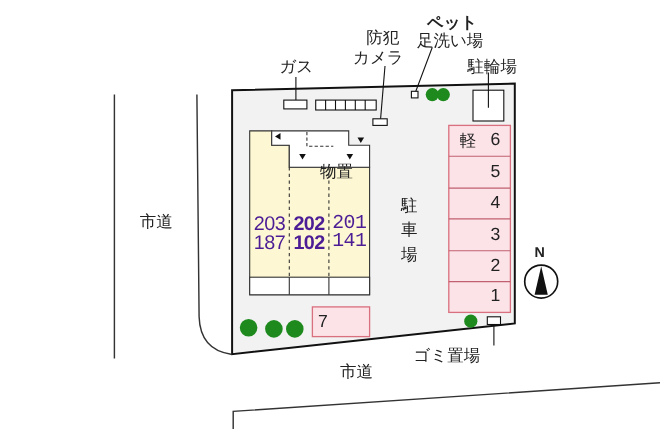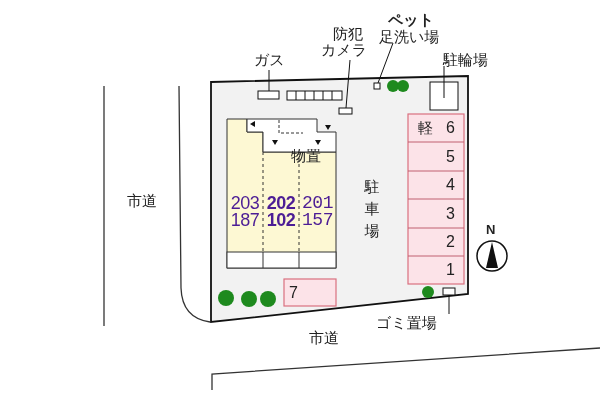--- a/index.html
+++ b/index.html
@@ -91,44 +91,44 @@
     <circle cx="492" cy="256" r="15" fill="#fff" stroke="#111" stroke-width="1.5"></circle>
     <polygon points="492,242 486,268 498,268" fill="#111"></polygon>
   </g>
 </svg>
 
 <div class="label" style="left:127px; top:193px;">市道</div>
 <div class="label" style="left:309px; top:330px;">市道</div>
 
 <div class="label" style="left:254px; top:52px;">ガス</div>
 <div class="label" style="left:333px; top:26px;">防犯</div>
-<div class="label" style="left:321px; top:44px;font-family:Liberation Mono, monospace;">カメラ</div>
+<div class="label" style="left:321px; top:44px;">カメラ</div>
 <div class="label" style="left:388px; top:12px;font-weight:bold;">ペット</div>
 <div class="label" style="left:379px; top:29px;">足洗い場</div>
-<div class="label" style="left:443px; top:52px;">駐輪場</div>
+<div class="label" style="left:425px; top:52px;">駐輪場</div>
 <div class="label" style="left:291px; top:100px;margin-top:48px;">物置</div>
 <div class="label" style="left:376px; top:315px;">ゴミ置場</div>
 
 <div class="vlabel" style="left:362px; top:176px;">
   <div>駐</div>
   <div>車</div>
   <div>場</div>
 </div>
 
 <div class="unit" style="left:227px; top:195px; width:36px;">
   <div>203</div>
     <div>187</div>
 </div>
 <div class="unit" style="left:263px; top:195px; width:36px;font-weight:bold;">
   <div>202</div>
     <div>102</div>
 </div>
 <div class="unit" style="left:299px; top:195px; width:37px;font-family:Liberation Mono, monospace;">
   <div>201</div>
-    <div>157</div>
+    <div>141</div>
 </div>
 
 <div class="label" style="left:418px; top:120px;">軽</div>
 <div class="park-num" style="left:446px; top:119px;">6</div>
 <div class="park-num" style="left:446px; top:148px;">5</div>
 <div class="park-num" style="left:446px; top:176px;">4</div>
 <div class="park-num" style="left:446px; top:205px;">3</div>
 <div class="park-num" style="left:446px; top:233px;">2</div>
 <div class="park-num" style="left:446px; top:261px;">1</div>
 <div class="park-num" style="left:289px; top:284px;">7</div>

